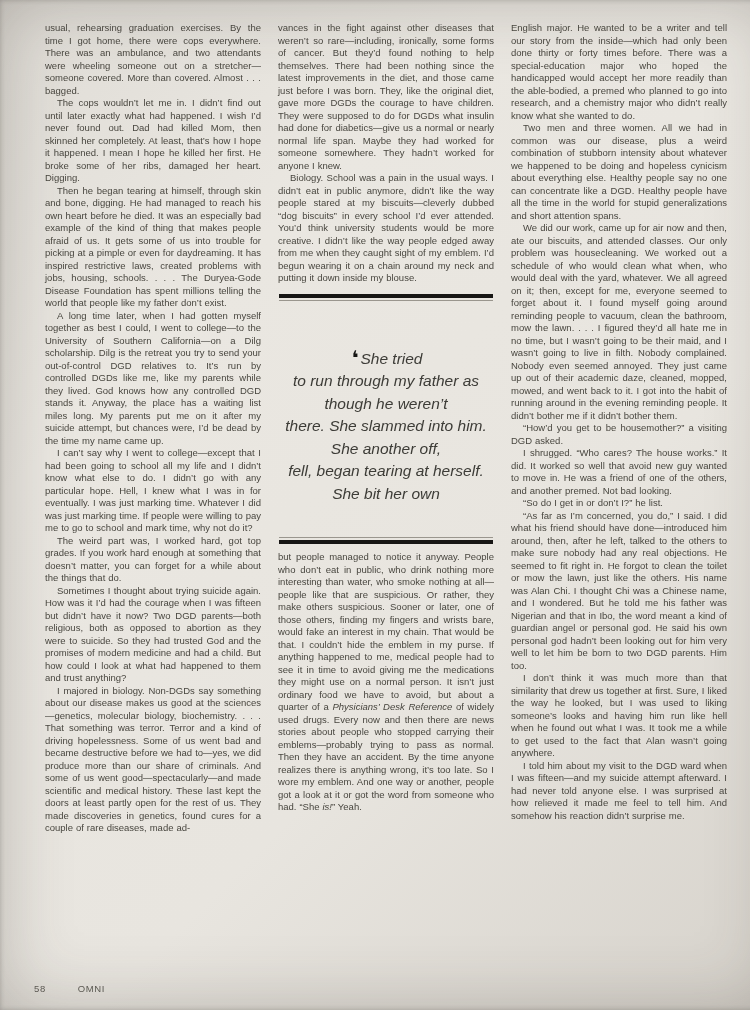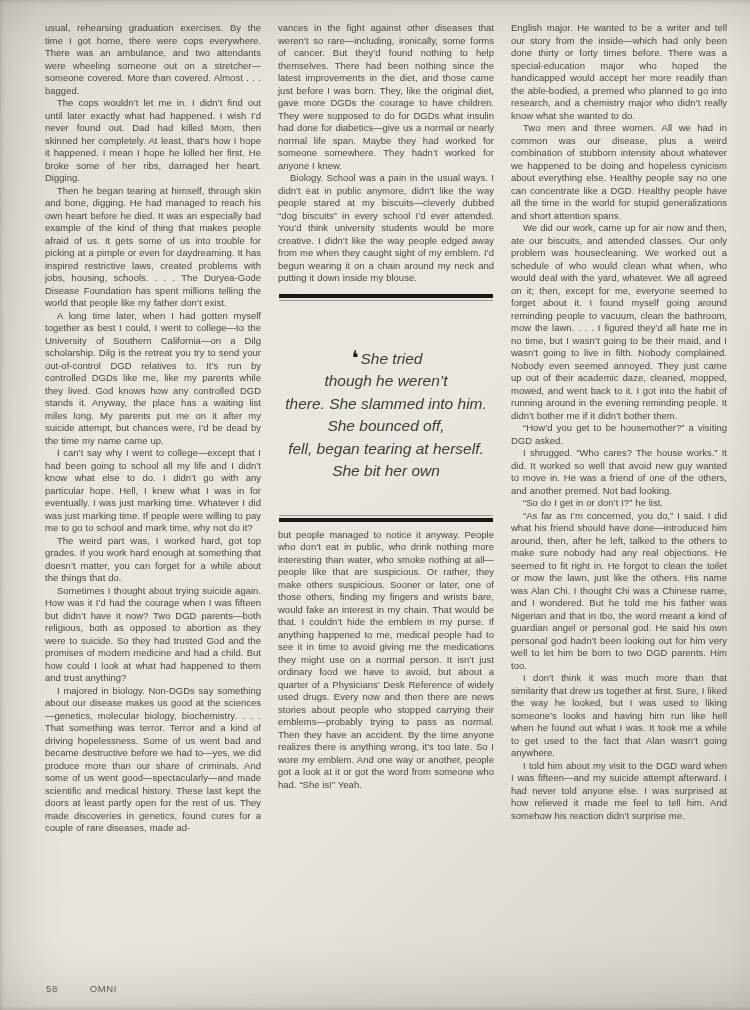--- a/index.html
+++ b/index.html
@@ -20,40 +20,40 @@
   }
   .col{width:216px;flex:0 0 216px;}
   .para{
     margin:0;
     font-size:9.5px;line-height:12.5px;
     color:#48463f;
     text-align:justify;
     word-spacing:0.3px;
   }
   .para.ind{text-indent:12px;}
-  .it{}
+  .it{font-style:italic;}
   
   .pullquote{margin:9px 1px 7px;}
   .pq-bar{height:4px;background:#171614;}
   .pq-line{height:1px;background:#9a968e;margin:2px 0;}
   .pq-body{
     padding:25px 2px 30px;
     text-align:center;font-style:italic;
     font-size:15.5px;line-height:22.5px;
     color:#3d3c37;
     margin-top:20px;
   }
   .pq-lin{white-space:nowrap;}
   .qmark{
     font-style:normal;font-weight:bold;
     font-size:20px;color:#151513;
     position:relative;top:1px;padding:0 2px;
   }
   .footer{
-    position:absolute;left:46px;bottom:16px;
+    position:absolute;left:34px;bottom:16px;
     font-size:9.5px;letter-spacing:.6px;color:#5b5952;
     display:flex;gap:32px;align-items:baseline;
   }
 </style>
 </head>
 <body>
 
 <div class="page">
   <div class="columns">
     <div class="col">
@@ -67,23 +67,24 @@
         <p class="para ind"><span>I majored in biology. Non-DGDs say something about our disease makes us good at the sciences—genetics, molecular biology, biochemistry. . . . That something was terror. Terror and a kind of driving hopelessness. Some of us went bad and became destructive before we had to—yes, we did produce more than our share of criminals. And some of us went good—spectacularly—and made scientific and medical history. These last kept the doors at least partly open for the rest of us. They made discoveries in genetics, found cures for a couple of rare diseases, made ad-</span></p>
       </div>
     <div class="col">
         <p class="para"><span>vances in the fight against other diseases that weren’t so rare—including, ironically, some forms of cancer. But they’d found nothing to help themselves. There had been nothing since the latest improvements in the diet, and those came just before I was born. They, like the original diet, gave more DGDs the courage to have children. They were supposed to do for DGDs what insulin had done for diabetics—give us a normal or nearly normal life span. Maybe they had worked for someone somewhere. They hadn’t worked for anyone I knew.</span></p>
         <p class="para ind"><span>Biology. School was a pain in the usual ways. I didn’t eat in public anymore, didn’t like the way people stared at my biscuits—cleverly dubbed “dog biscuits” in every school I’d ever attended. You’d think university students would be more creative. I didn’t like the way people edged away from me when they caught sight of my emblem. I’d begun wearing it on a chain around my neck and putting it down inside my blouse.</span></p>
         <div class="pullquote">
           <div class="pq-bar"></div>
           <div class="pq-line"></div>
           <div class="pq-body">
             <div class="pq-lin"><span class="qmark">❛</span><span>She tried</span></div>
+            <div class="pq-lin"><span>to run through my father as</span></div>
             <div class="pq-lin"><span>though he weren’t</span></div>
             <div class="pq-lin"><span>there. She slammed into him.</span></div>
-            <div class="pq-lin"><span>She bounced off,</span></div>
+            <div class="pq-lin"><span>She another off,</span></div>
             <div class="pq-lin"><span>fell, began tearing at herself.</span></div>
             <div class="pq-lin"><span>She bit her own</span></div>
           </div>
           <div class="pq-line"></div>
           <div class="pq-bar"></div>
         </div>
         <p class="para"><span>but people managed to notice it anyway. People who don’t eat in public, who drink nothing more interesting than water, who smoke nothing at all—people like that are suspicious. Or rather, they make others suspicious. Sooner or later, one of those others, finding my fingers and wrists bare, would fake an interest in my chain. That would be that. I couldn’t hide the emblem in my purse. If anything happened to me, medical people had to see it in time to avoid giving me the medications they might use on a normal person. It isn’t just ordinary food we have to avoid, but about a quarter of a </span><span class="it">Physicians’ Desk Reference</span><span> of widely used drugs. Every now and then there are news stories about people who stopped carrying their emblems—probably trying to pass as normal. Then they have an accident. By the time anyone realizes there is anything wrong, it’s too late. So I wore my emblem. And one way or another, people got a look at it or got the word from someone who had. “She </span><span class="it">is!</span><span>” Yeah.</span></p>
       </div>
     <div class="col">
         <p class="para"><span>English major. He wanted to be a writer and tell our story from the inside—which had only been done thirty or forty times before. There was a special-education major who hoped the handicapped would accept her more readily than the able-bodied, a premed who planned to go into research, and a chemistry major who didn’t really know what she wanted to do.</span></p>

